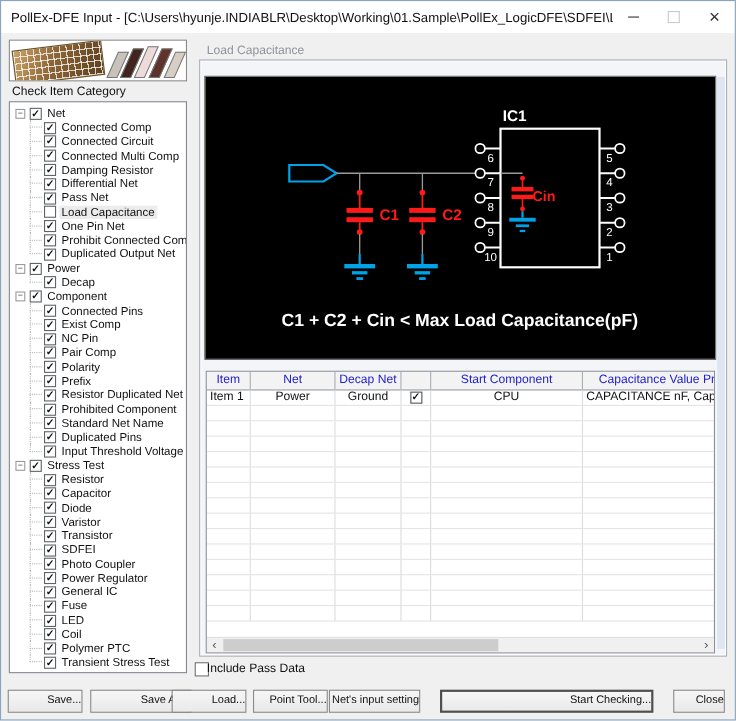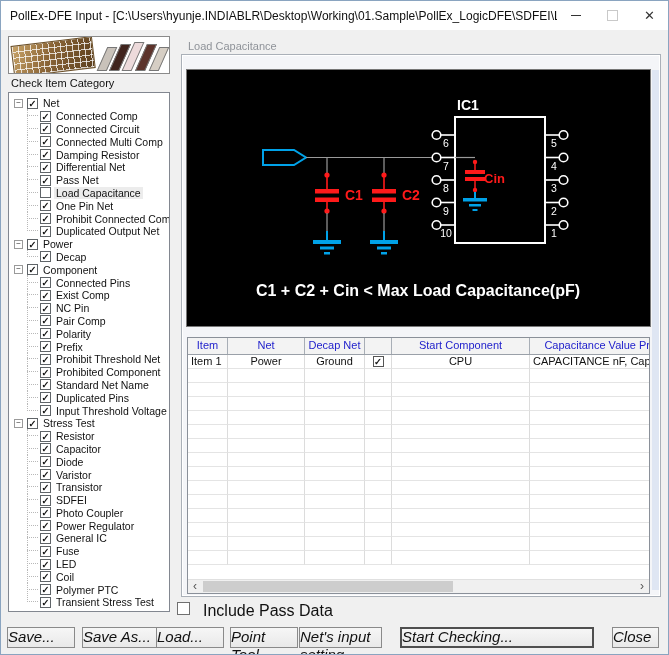--- a/index.html
+++ b/index.html
@@ -75,23 +75,23 @@
   .gcell.l{padding-left:3px;}
   .gcbx{width:11px;height:11px;border:1px solid #555;background:#fff;box-sizing:border-box;margin:1px auto 0;
     font-size:9.5px;line-height:9px;text-align:center;font-weight:bold;}
   .hsb{position:absolute;left:0;right:0;bottom:0;height:14px;background:#f0f0f0;border-top:1px solid #e0e0e0;box-sizing:border-box;}
   .sarrow{position:absolute;top:0;width:14px;height:13px;font-size:12px;line-height:12px;text-align:center;color:#555;}
   .sarrow.left{left:0;}
   .sarrow.right{right:0;}
   .sthumb{position:absolute;left:15px;top:1px;width:250px;height:11px;background:#cdcdcd;}
   
   .ipd-box{position:absolute;left:177px;top:602px;width:13px;height:13px;border:1px solid #707070;background:#fff;box-sizing:border-box;}
-  .ipd-label{position:absolute;left:203px;top:602px;font-size:16px;}
+  .ipd-label{position:absolute;left:188px;top:602px;font-size:11px;}
   .btn{position:absolute;top:627px;height:21px;background:linear-gradient(#f6f6f6,#e9e9e9);border:1px solid #8a8a8a;
-    box-sizing:border-box;font-size:15px;text-align:left;line-height:18px;color:#111;font-style:italic;}
+    box-sizing:border-box;font-size:10px;text-align:right;line-height:18px;color:#111;}
   .btn.default{border:2px solid #4f4f4f;line-height:16px;}
 </style>
 </head>
 <body>
 
 <div>
 
   <div class="titlebar">
     <div class="title">PollEx-DFE Input - [C:\Users\hyunje.INDIABLR\Desktop\Working\01.Sample\PollEx_LogicDFE\SDFEI\LDFE_Input.SDFEI]</div>
     <div class="winbtns">
@@ -215,21 +215,21 @@
         <span class="tlabel">Polarity</span>
       </div>
       <div class="trow child">
         <span class="stub"></span>
         <span class="cbx">✓</span>
         <span class="tlabel">Prefix</span>
       </div>
       <div class="trow child">
         <span class="stub"></span>
         <span class="cbx">✓</span>
-        <span class="tlabel">Prohibit Threshold Net</span>
+        <span class="tlabel">Resistor Duplicated Net</span>
       </div>
       <div class="trow child">
         <span class="stub"></span>
         <span class="cbx">✓</span>
         <span class="tlabel">Prohibited Component</span>
       </div>
       <div class="trow child">
         <span class="stub"></span>
         <span class="cbx">✓</span>
         <span class="tlabel">Standard Net Name</span>

